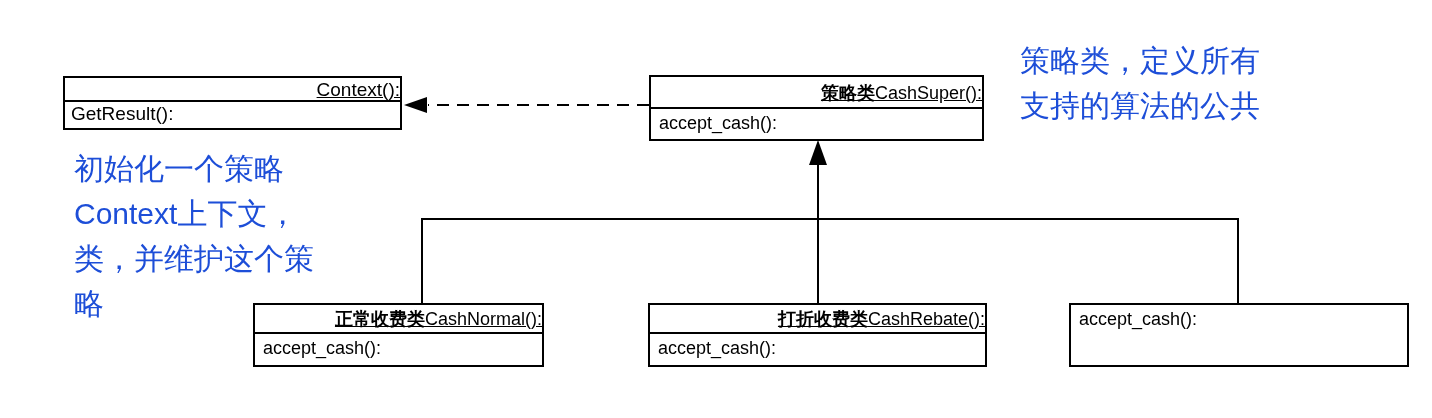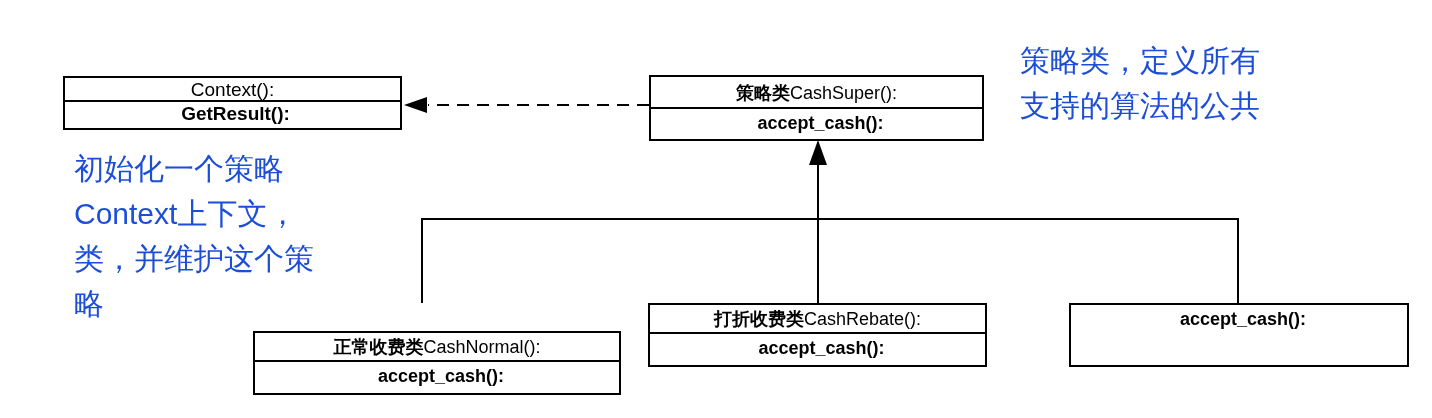--- a/index.html
+++ b/index.html
@@ -25,45 +25,45 @@
 
   .uml-box {
     position: absolute;
     border: 2px solid #000000;
     background: #ffffff;
     font-size: 18px;
     white-space: nowrap;
   }
   .uml-box .title {
     border-bottom: 2px solid #000000;
-    text-align: center;
+    text-align: right;
     overflow: hidden;
+    text-decoration: underline;
   }
   .uml-box .method {
-    text-align: center;
+    text-align: left;
     padding-left: 8px;
     overflow: hidden;
-    font-weight: bold;
   }
   .zh { font-weight: bold; }
 
   
   .box-context { left: 63px; top: 76px; width: 339px; height: 54px; font-size: 19px; }
   .box-context .title  { height: 24px; line-height: 24px; }
   .box-context .method { height: 24px; line-height: 24px; padding-left: 6px; }
 
   
   .box-super { left: 649px; top: 75px; width: 335px; height: 66px; }
   .box-super .title  { height: 32px; line-height: 32px; }
   .box-super .method { height: 28px; line-height: 28px; }
 
   
   .box-sub .title  { height: 29px; line-height: 29px; }
   .box-sub .method { height: 29px; line-height: 29px; }
-  .box-normal { left: 253px;  top: 303px; width: 368px; height: 64px; margin-top: 28px; }
+  .box-normal { left: 253px;  top: 303px; width: 291px; height: 64px; }
   .box-rebate { left: 648px;  top: 303px; width: 339px; height: 64px; }
   .box-return { left: 1069px; top: 303px; width: 340px; height: 64px; }
 
   .note {
     position: absolute;
     font-size: 30px;
     line-height: 45px;
     color: #1d4ed8;
     white-space: nowrap;
   }

